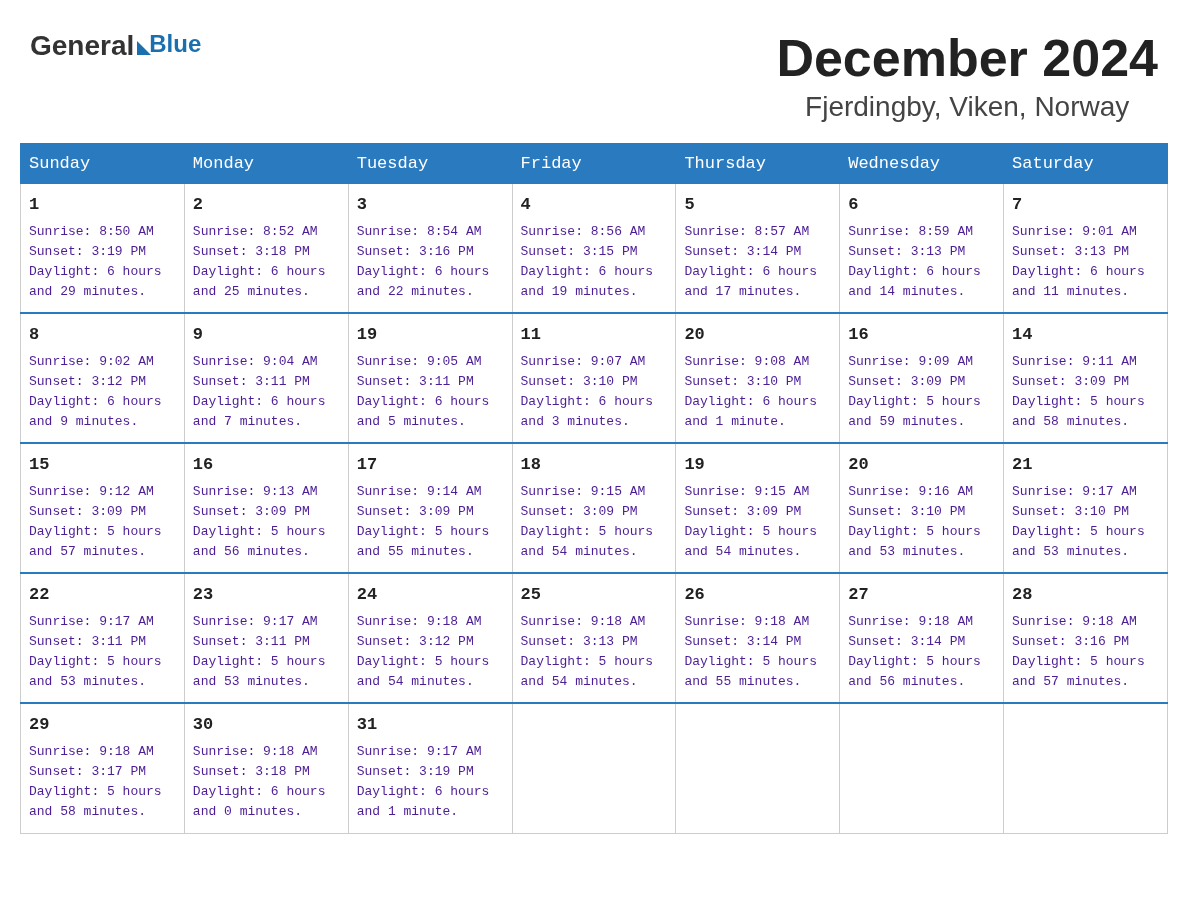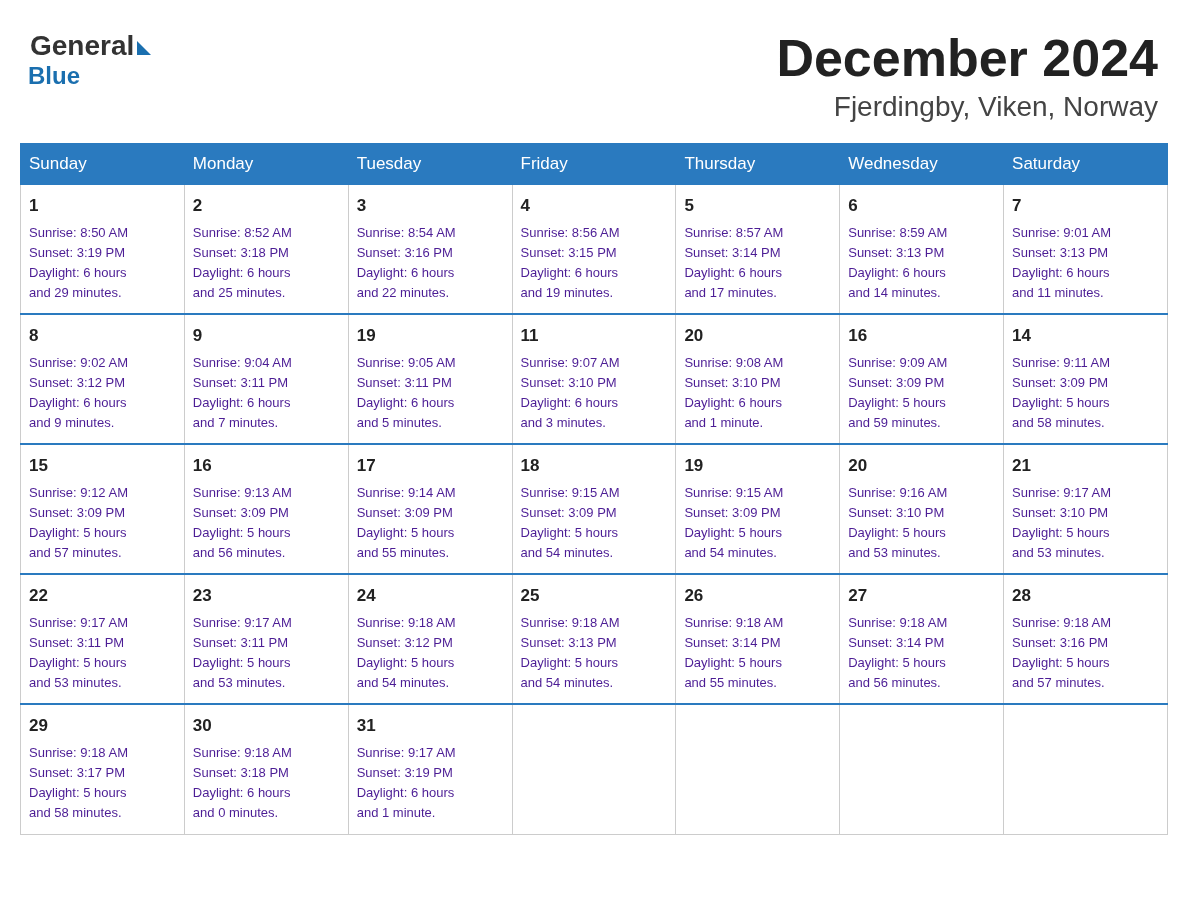--- a/index.html
+++ b/index.html
@@ -14,21 +14,21 @@
     .header-area {
       display: flex;
       justify-content: space-between;
       align-items: flex-start;
       margin-bottom: 20px;
       padding: 10px 10px 0 10px;
     }
 
     .logo {
       display: flex;
-      flex-direction: column;
+      flex-direction: row;
     }
 
     .logo-top {
       display: flex;
       align-items: center;
     }
 
     .logo-general {
       font-size: 28px;
       font-weight: bold;
@@ -47,40 +47,41 @@
     }
 
     .logo-blue {
       font-size: 24px;
       font-weight: bold;
       color: #1a6faf;
       margin-left: -2px;
     }
 
     .title-area {
-      text-align: right;
+      text-align: center;
     }
 
     .month-title {
       font-size: 52px;
       font-weight: bold;
       color: #222;
       line-height: 1.1;
     }
 
     .location-title {
       font-size: 28px;
       color: #444;
       margin-top: 4px;
     }
 
     .calendar-table {
       width: 100%;
       border-collapse: collapse;
       table-layout: fixed;
+      font-family: Liberation Mono, monospace;
     }
 
     .calendar-table th {
       background-color: #2a7abf;
       color: #fff;
       font-size: 17px;
       font-weight: normal;
       padding: 10px 8px;
       text-align: left;
       border: 1px solid #2a7abf;

